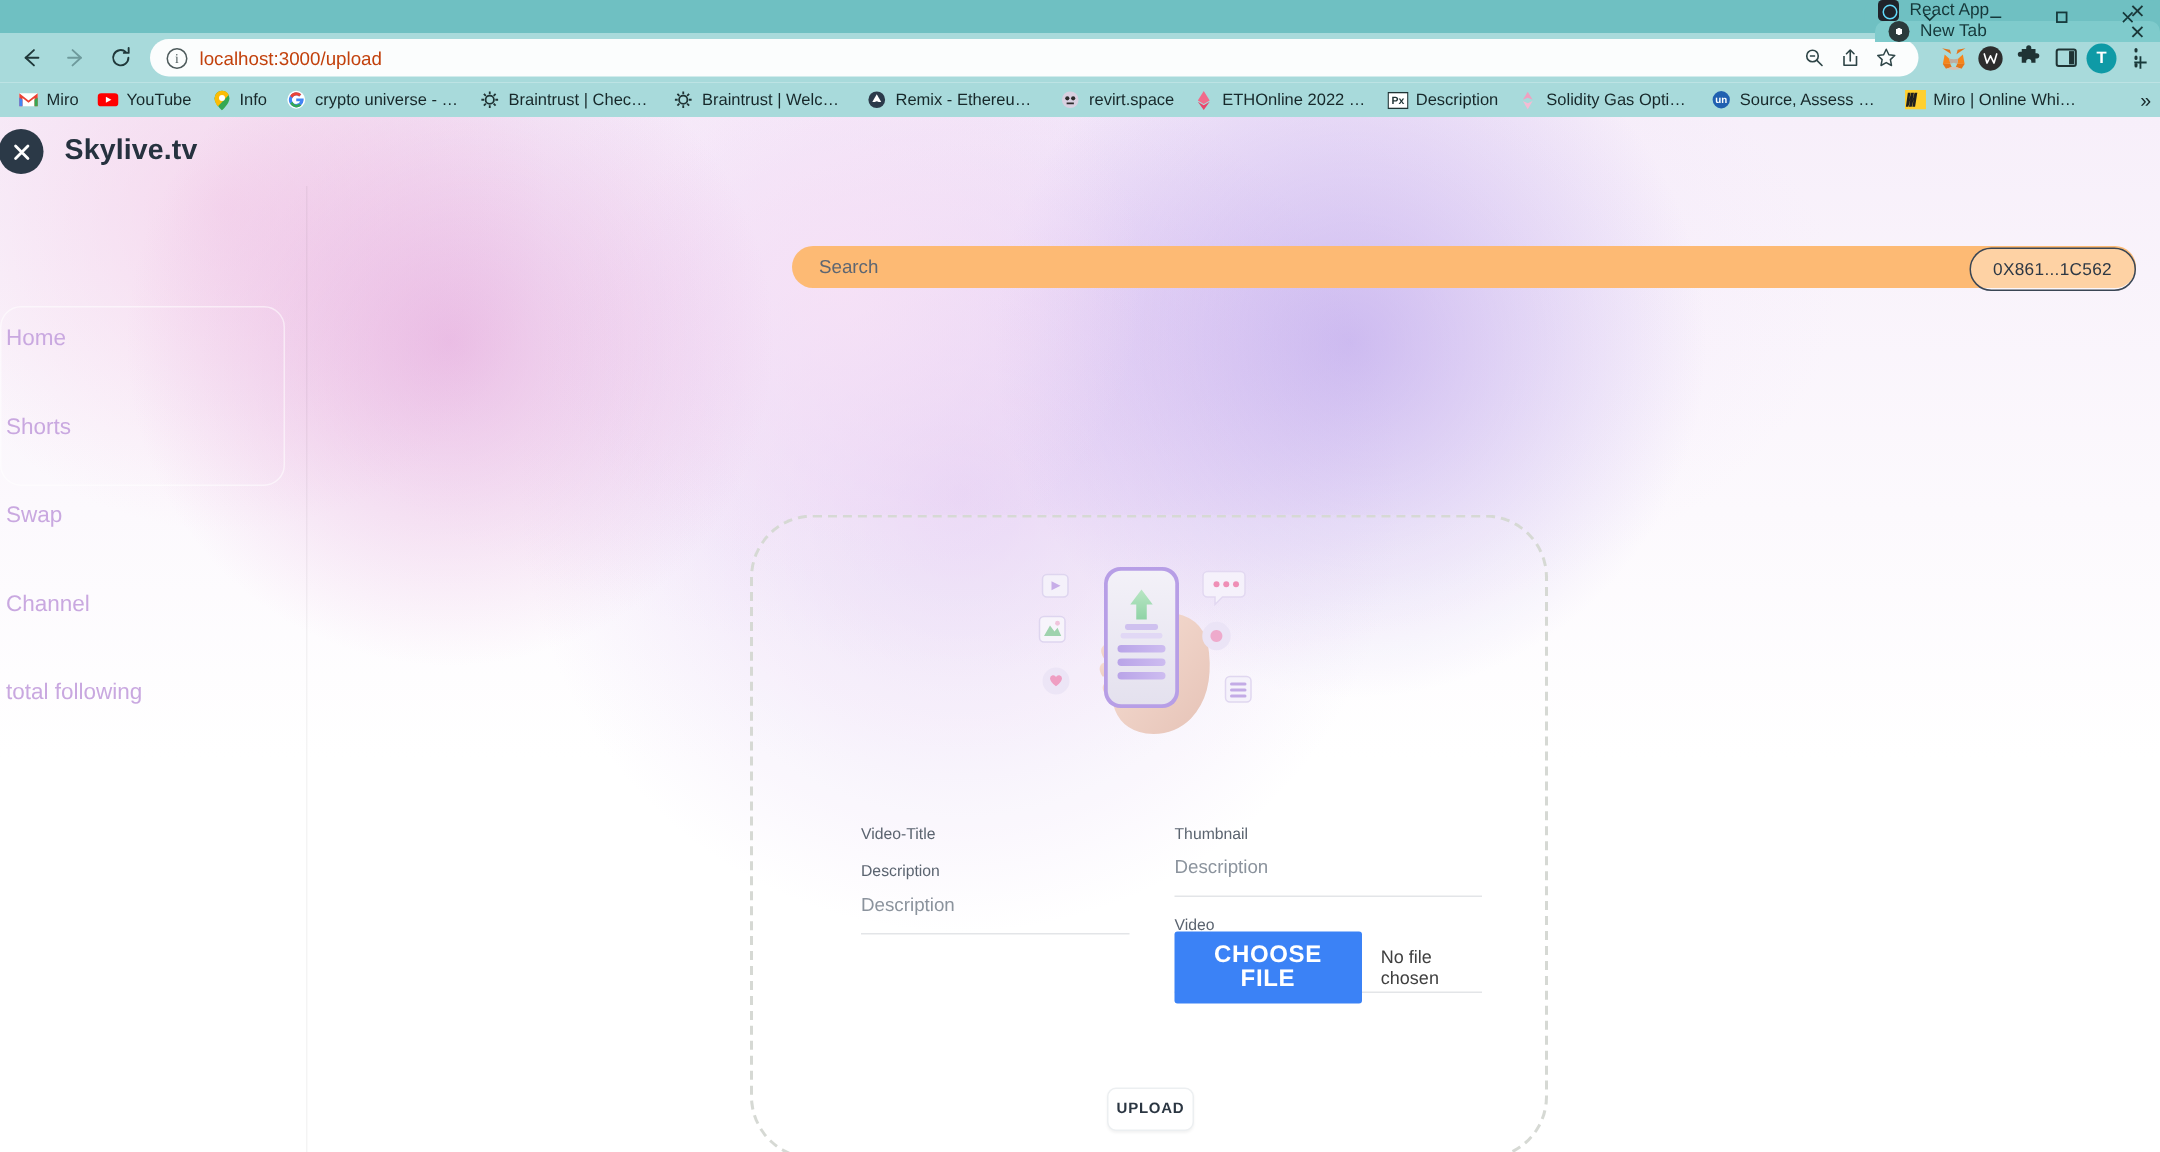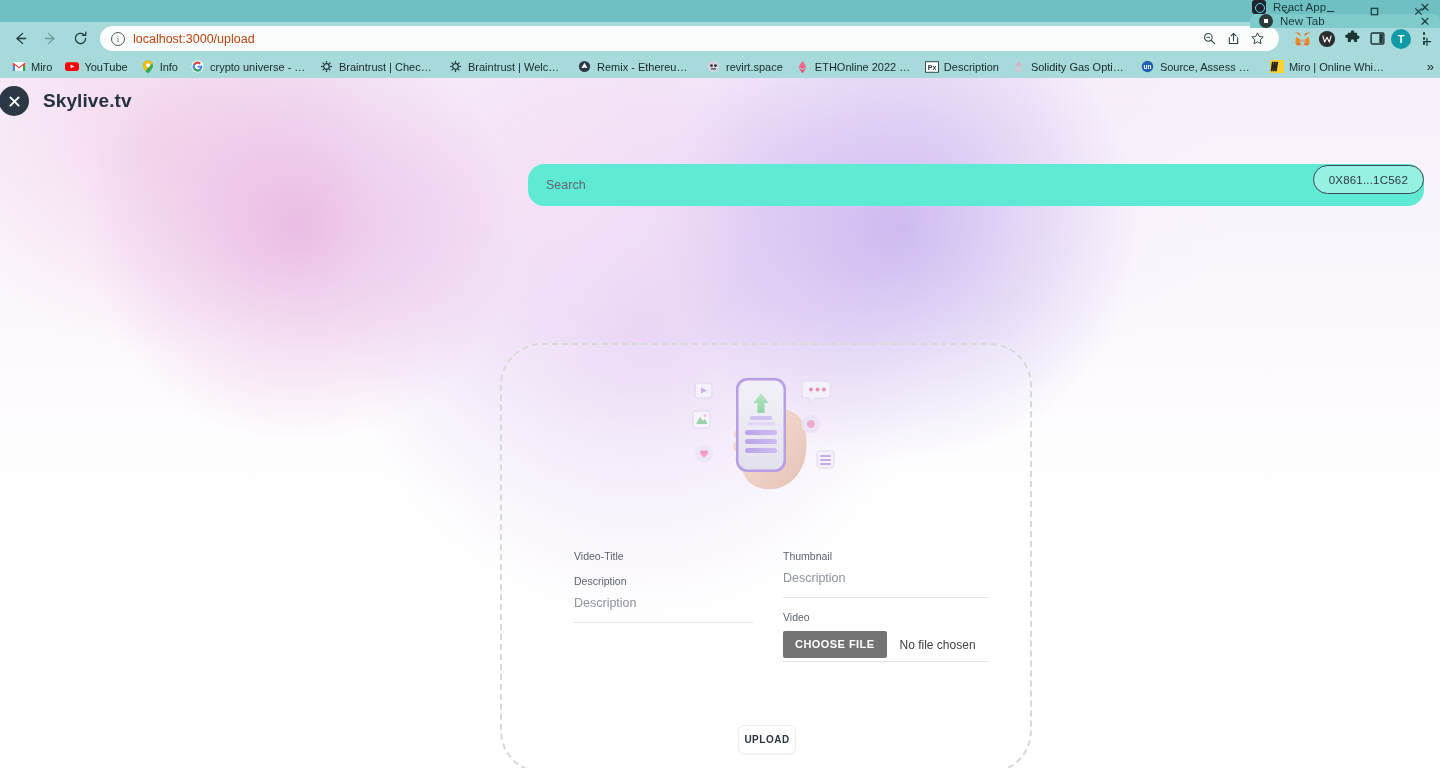--- a/index.html
+++ b/index.html
@@ -132,22 +132,22 @@
   }
   .logo-wrap { display: flex; align-items: center; gap: 14px; padding-left: 0; }
   .logo-circle {
     width: 30px; height: 30px; border-radius: 50%; background: #2b3947;
     display: flex; align-items: center; justify-content: center;
     margin-left: -1px;
   }
   .brand { font-size: 19px; font-weight: 700; color: #26323f; letter-spacing: .1px; }
 
   .searchbar {
-    position: absolute; left: 528px; top: 86px; width: 896px; height: 42px;
-    background: #5eead4; border-radius: 16px; display: flex; align-items: center;
+    position: absolute; left: 528px; top: 86px; width: 896px; height: 28px;
+    background: #fdba74; border-radius: 16px; display: flex; align-items: center;
     padding: 0 18px; z-index: 6;
   }
   .searchbar .ph { font-size: 12.5px; color: #5d6672; }
 
   .wallet-pill {
     position: absolute; right: 16px; top: 87px; height: 29px; padding: 0 15px;
     border: 1.3px solid #3a4654; border-radius: 15px; background: rgba(255,255,255,0.35);
     display: flex; align-items: center; font-size: 11.5px; color: #2d3845;
     letter-spacing: .2px; z-index: 7;
   }
@@ -196,21 +196,21 @@
     display: flex; align-items: flex-start; padding-bottom: 6px;
   }
   .inp-line .ph { font-size: 12.5px; color: #8b939d; }
   .inp-line.wide { width: 205px; }
 
   .file-row {
     width: 205px; height: 30px; border-bottom: 1px solid #e3e5e8;
     display: flex; align-items: center; gap: 13px; padding-bottom: 4px;
   }
   .choose-btn {
-    background: #737373; color: #ffffff; font-size: 11px; font-weight: 700;
+    background: #3b82f6; color: #ffffff; font-size: 16px; font-weight: 700;
     letter-spacing: .45px; padding: 8px 12px; border: none; border-radius: 2px;
     line-height: 1;
   }
   .file-status { font-size: 12px; color: #404040; }
 
   .upload-btn {
     position: absolute; left: 236px; top: 380px; width: 58px; height: 29px;
     border: 1px solid #eceff1; border-radius: 6px; background: #ffffff;
     font-size: 10px; font-weight: 700; letter-spacing: .5px; color: #2b3642;
     display: flex; align-items: center; justify-content: center;
@@ -508,20 +508,28 @@
     </div>
 
     <div class="searchbar">
       <span class="ph">Search</span>
     </div>
 
     <div class="wallet-pill">
       <span>0X861...1C562</span>
     </div>
 
+    <div class="sidebar">
+      <div class="side-panel"></div>
+      <div class="side-item" style="top:93px"><span>Home</span></div>
+      <div class="side-item" style="top:152px"><span>Shorts</span></div>
+      <div class="side-item" style="top:211px"><span>Swap</span></div>
+      <div class="side-item" style="top:270px"><span>Channel</span></div>
+      <div class="side-item" style="top:329px"><span>total following</span></div>
+    </div>
 
     <div class="upload-card">
 
       <div class="illus">
         <svg width="160" height="140" viewBox="0 0 160 140">
           <defs>
             <linearGradient id="phoneG" x1="0" y1="0" x2="0" y2="1">
               <stop offset="0%" stop-color="#f3f1f8"></stop>
                 <stop offset="100%" stop-color="#e4e1ee"></stop>
             </linearGradient>

